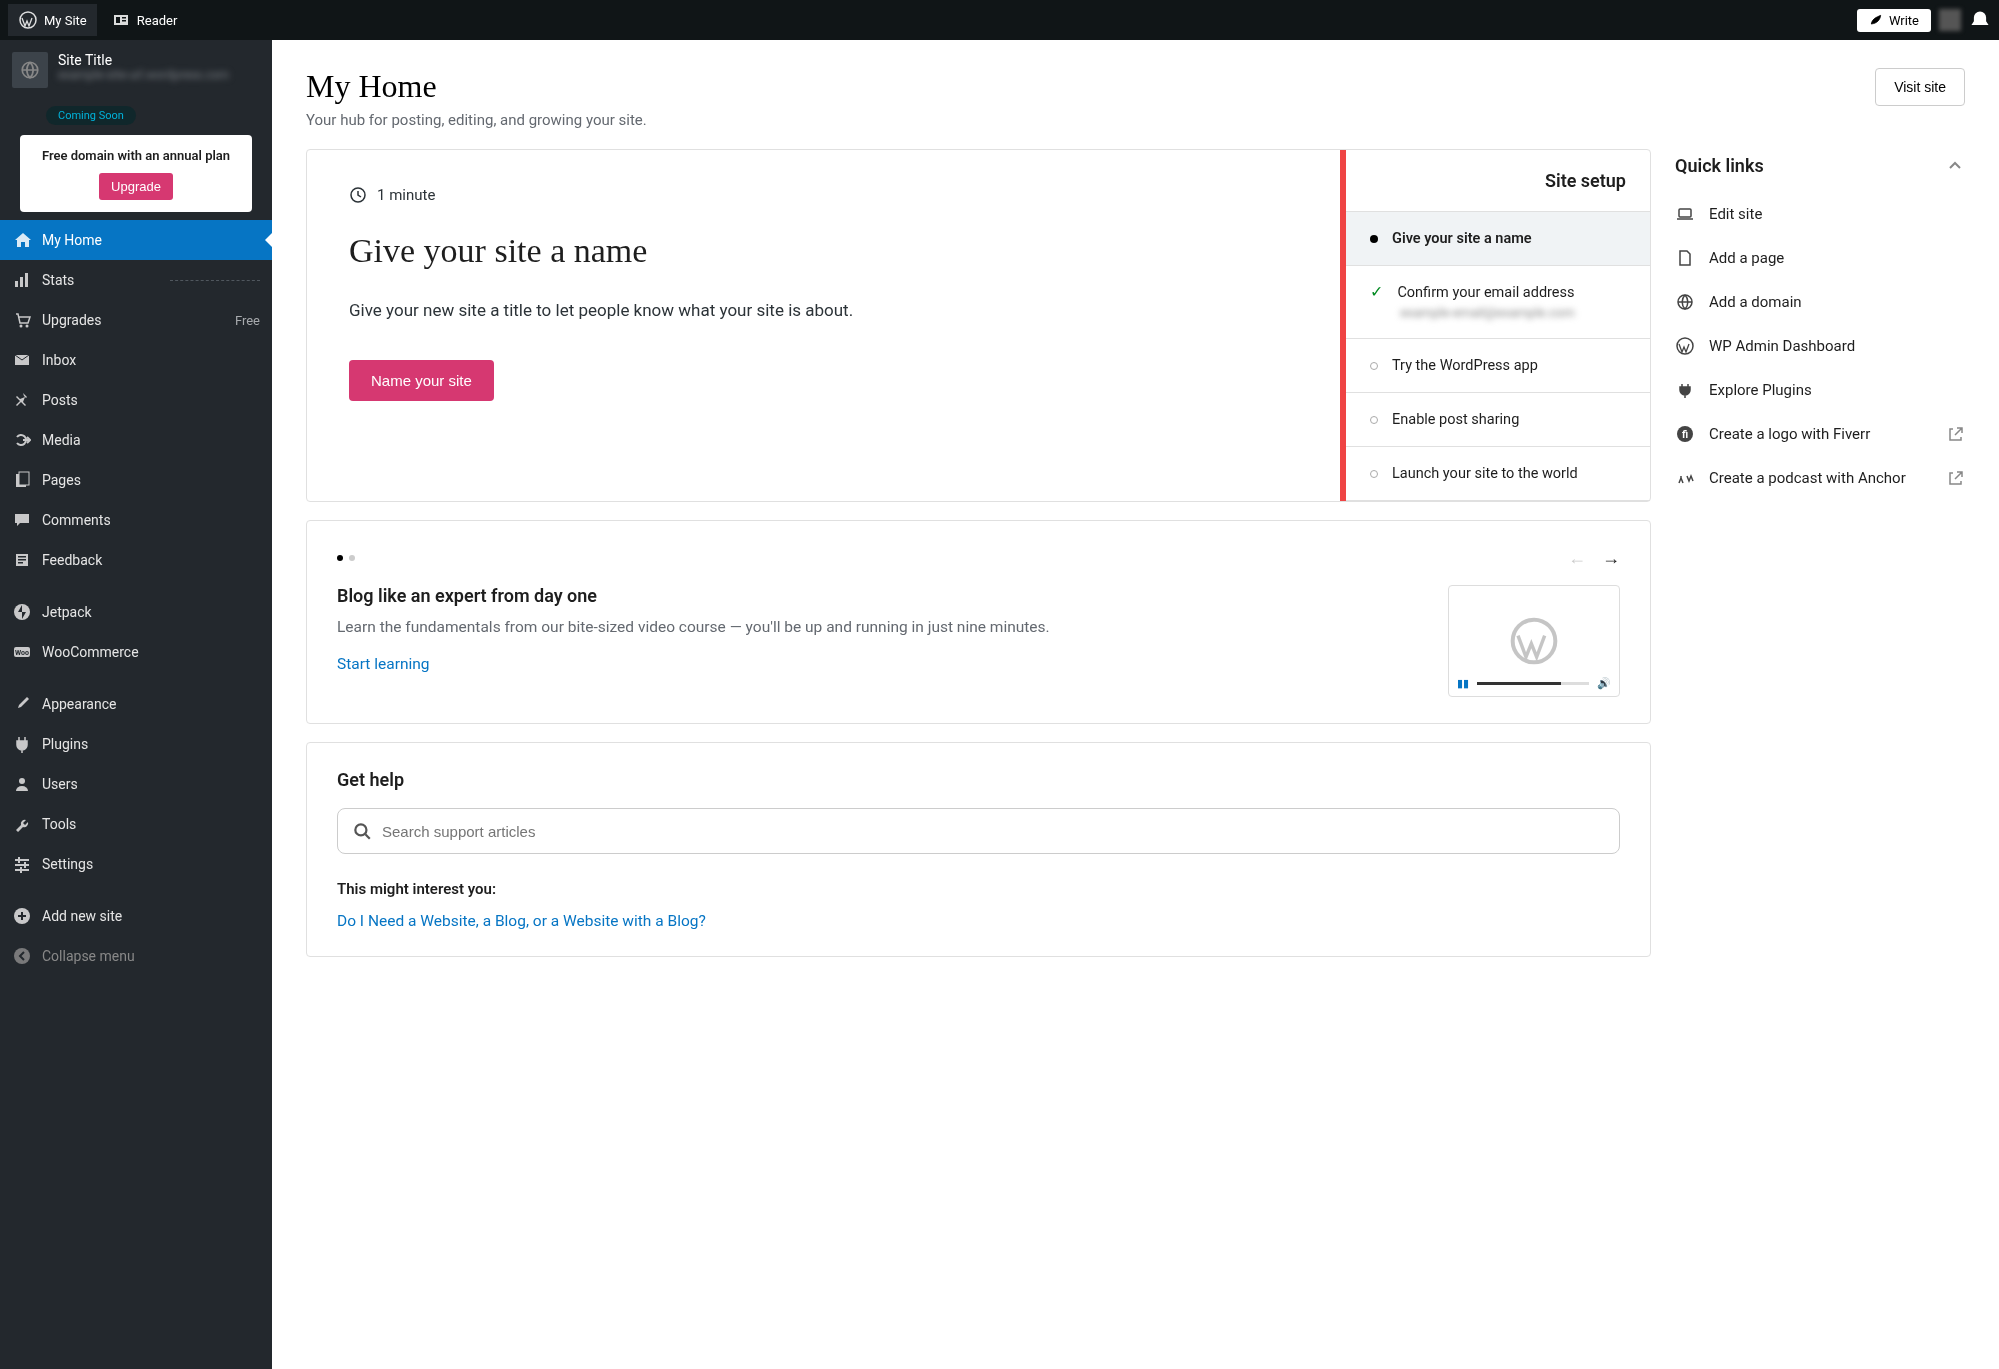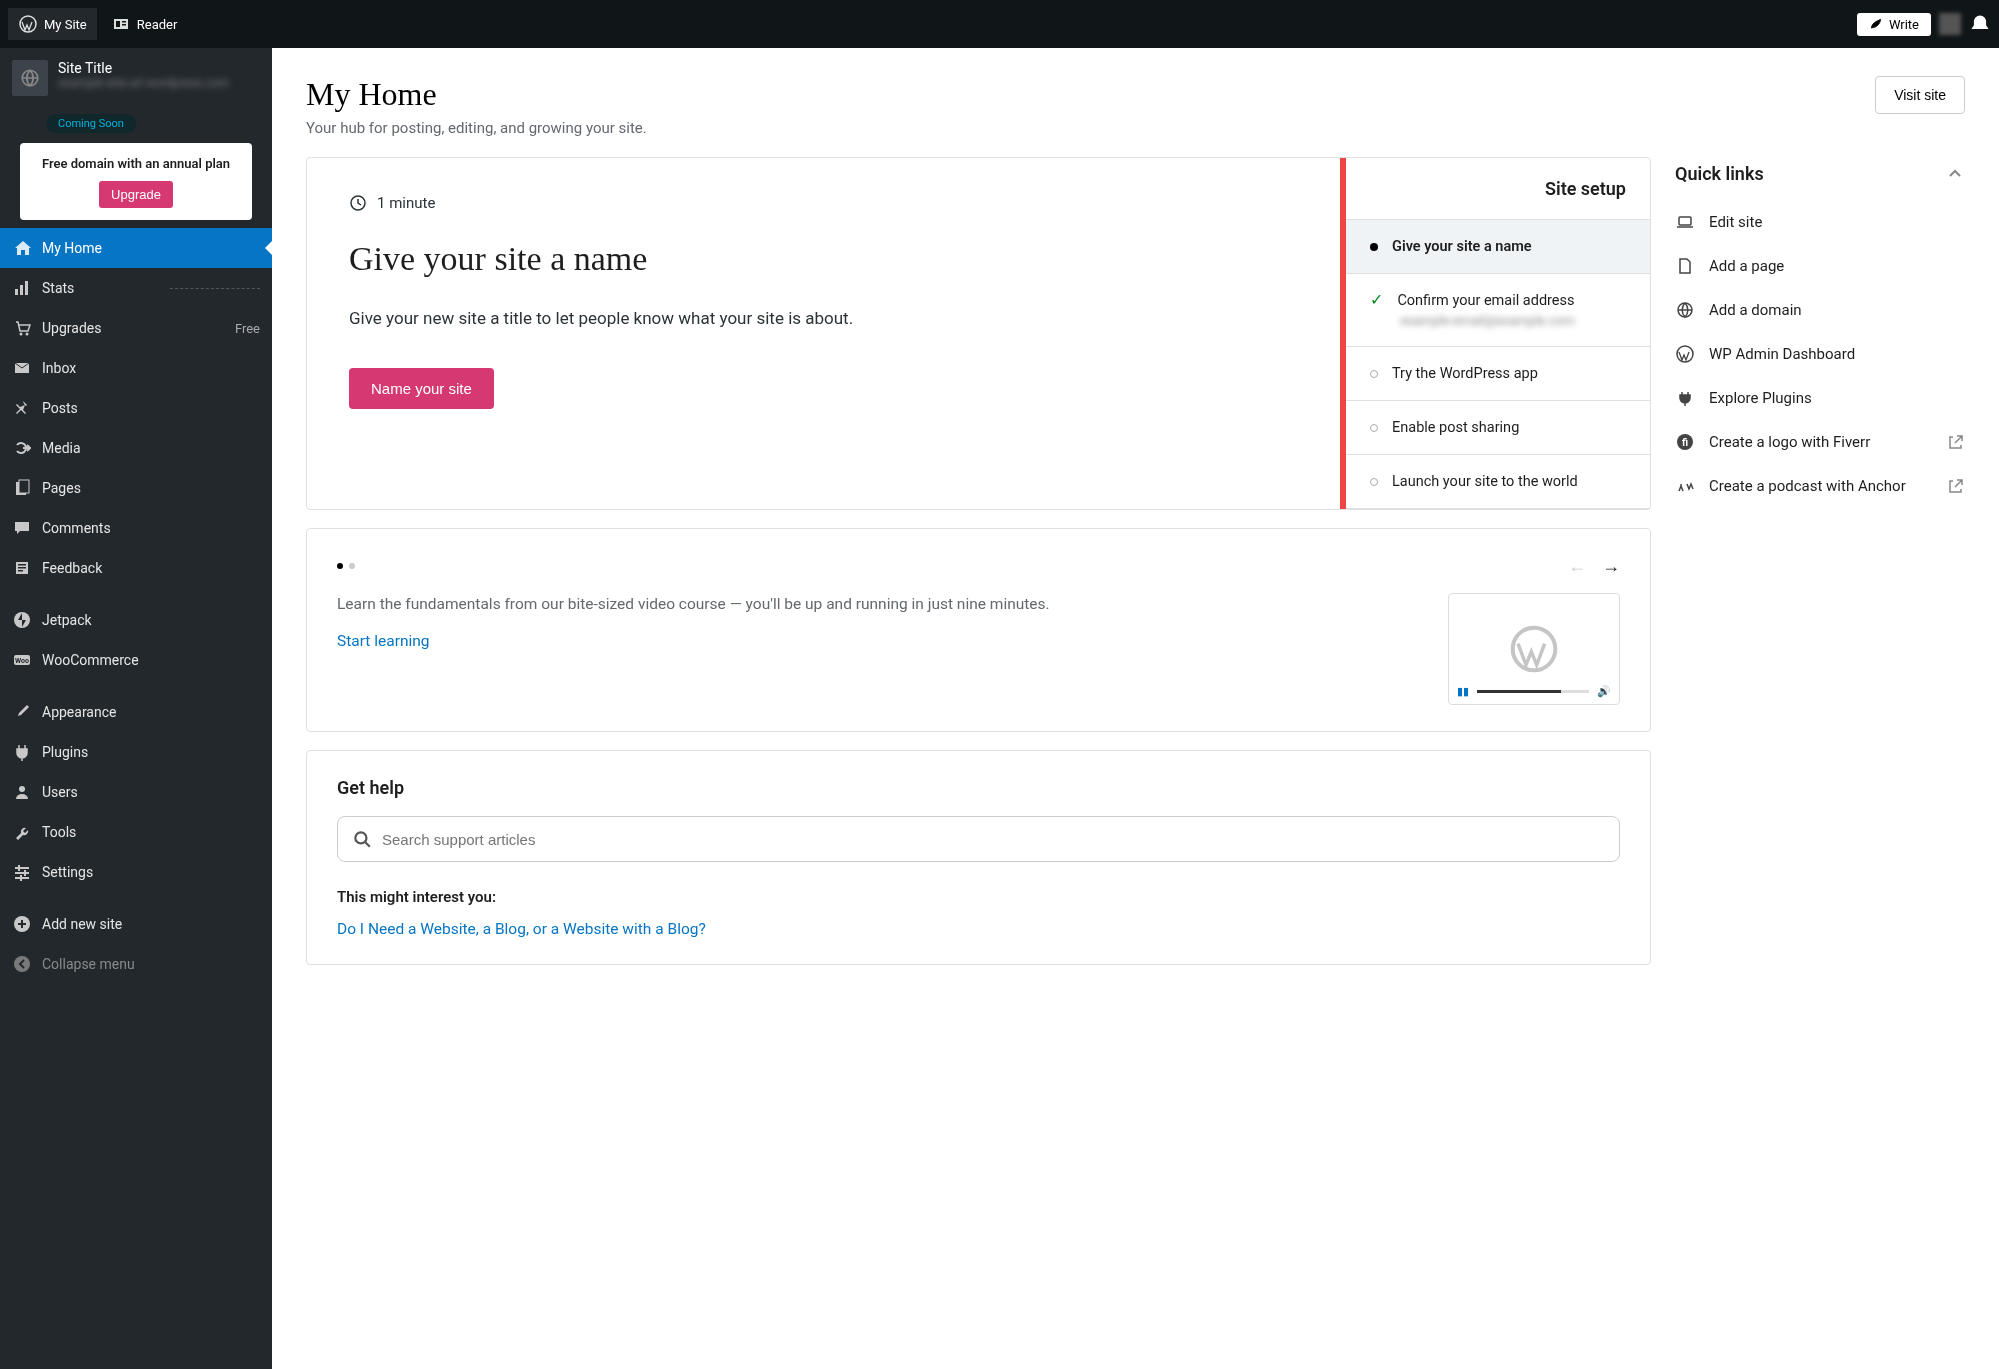--- a/index.html
+++ b/index.html
@@ -1,17 +1,17 @@
 <!DOCTYPE html>
 <html><head>
 <meta charset="utf-8">
 <style>
 * { box-sizing: border-box; margin: 0; padding: 0; }
 body { font-family: -apple-system, BlinkMacSystemFont, "Segoe UI", Roboto, sans-serif; background: #f6f7f7; color: #1e1e1e; font-size: 14px; }
-.topbar { background: #101517; height: 48px; display: flex; align-items: center; color: #fff; padding: 0 8px; justify-content: space-between; }
+.topbar { background: #101517; height: 40px; display: flex; align-items: center; color: #fff; padding: 0 8px; justify-content: space-between; }
 .topbar-left { display: flex; align-items: center; gap: 4px; }
 .topbar-item { display: flex; align-items: center; gap: 6px; padding: 6px 10px; cursor: pointer; font-size: 13px; }
 .topbar-item.active { background: #23282d; }
 .topbar-right { display: flex; align-items: center; gap: 8px; }
 .write-btn { background: #fff; color: #000; padding: 4px 12px; border-radius: 3px; display: flex; align-items: center; gap: 6px; font-size: 13px; cursor: pointer; }
 .avatar-small { width: 22px; height: 22px; background: #555; filter: blur(2px); }
 .bell { width: 22px; height: 22px; }
 
 .layout { display: flex; height: calc(100vh - 32px); }
 .sidebar { width: 272px; background: #23282d; color: #a7aaad; overflow-y: auto; flex-shrink: 0; display: flex; flex-direction: column; }
@@ -396,20 +396,21 @@
               <div class="dot on"></div>
               <div class="dot"></div>
             </div>
             <div class="arrows">
               <span class="arrow disabled">←</span>
               <span class="arrow">→</span>
             </div>
           </div>
           <div class="carousel-body">
             <div class="carousel-text">
+              <div class="carousel-title">Blog like an expert from day one</div>
               <div class="carousel-desc">Learn the fundamentals from our bite-sized video course — you'll be up and running in just nine minutes.</div>
               <a class="carousel-link">Start learning</a>
             </div>
             <div class="video-thumb">
               <svg class="wp-logo-big" viewBox="0 0 18 18">
                   <circle cx="9" cy="9" r="8" stroke="currentColor" fill="none" stroke-width="1.5"></circle>
                   <path d="M3 7 l3 8 l2 -5 l2 5 l3 -8" stroke="currentColor" fill="none" stroke-width="1.3"></path>
                 </svg>
               <div class="video-controls">
                 <span style="color:#0675c4;font-size:11px">▮▮</span>

